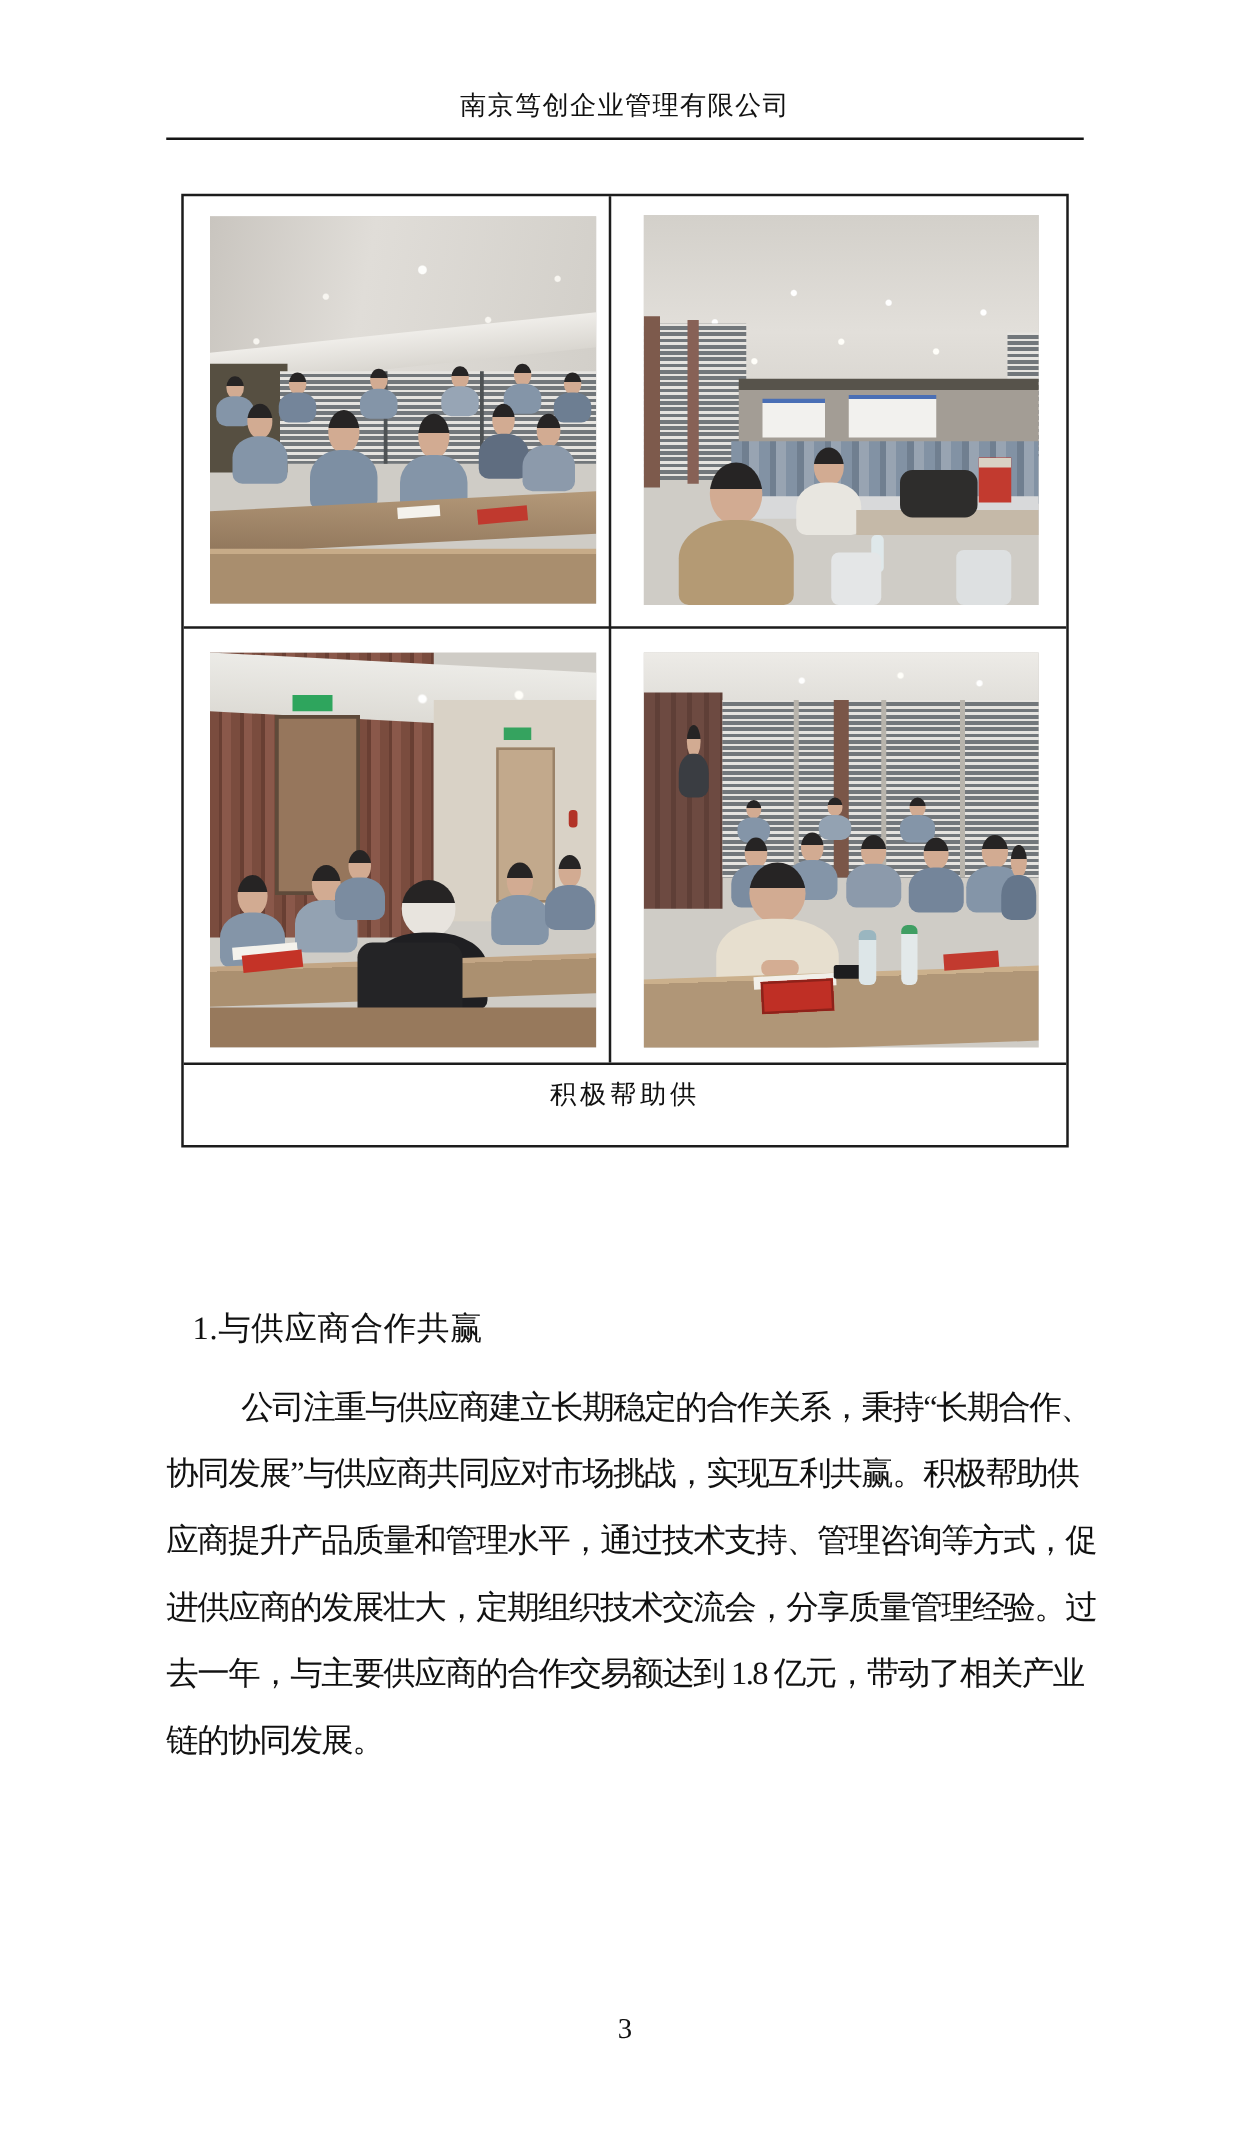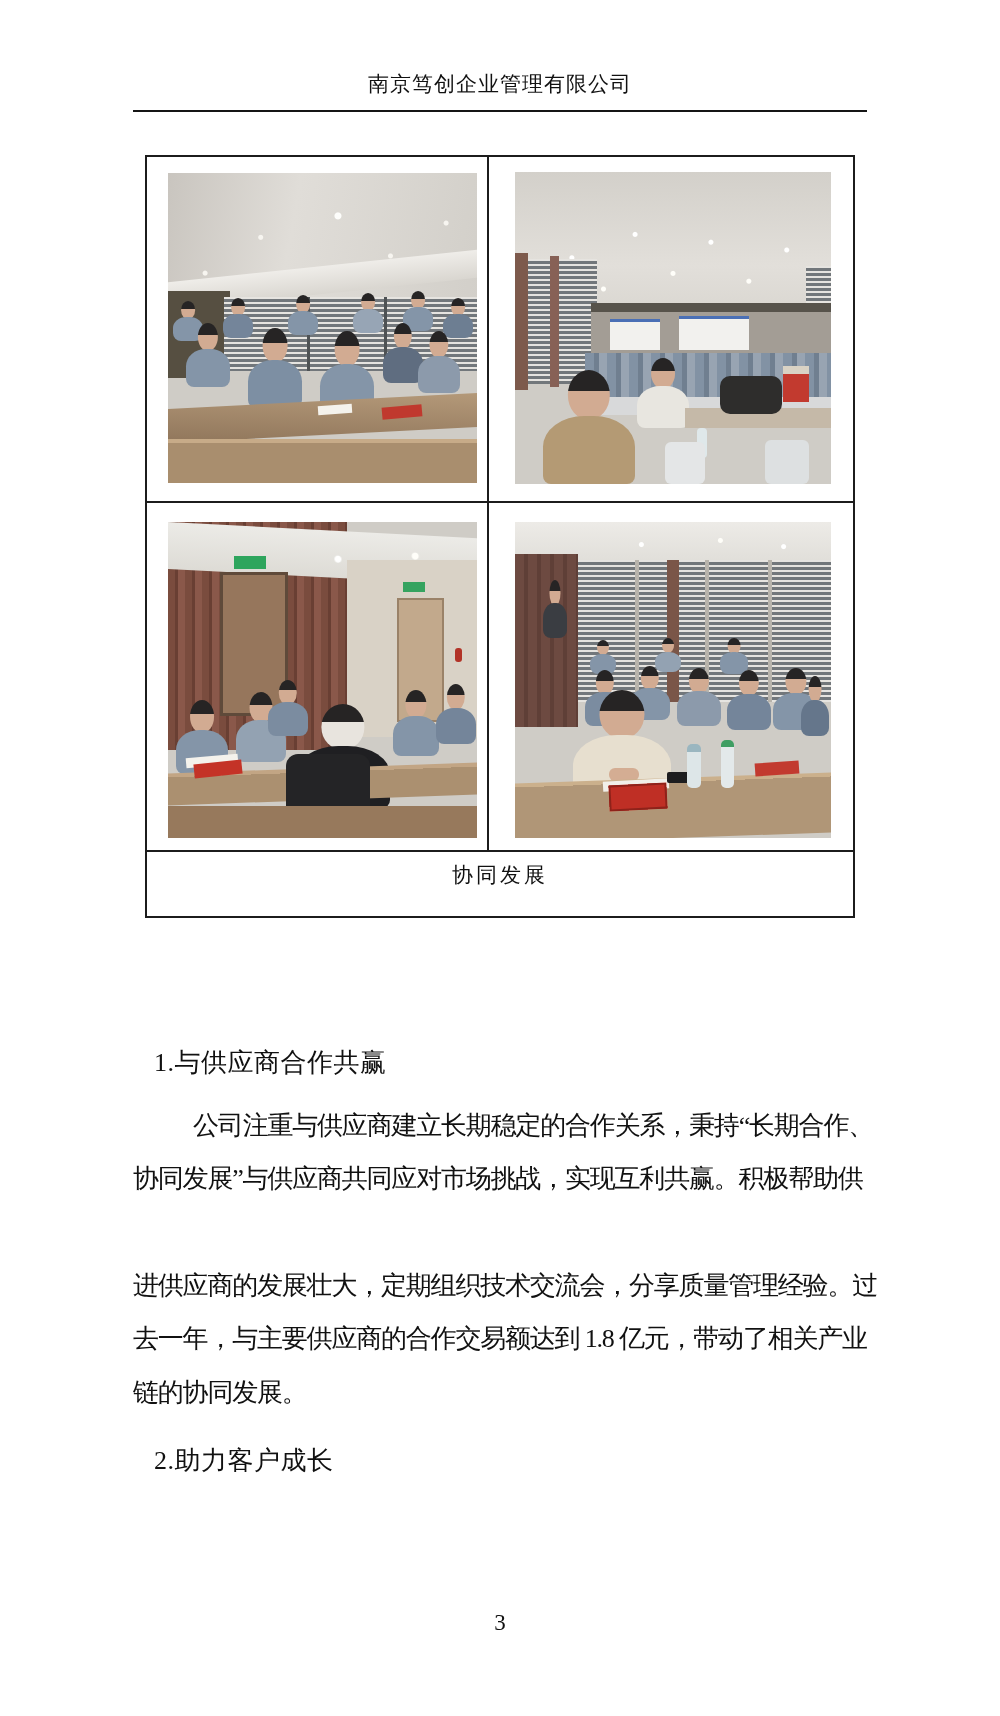--- a/index.html
+++ b/index.html
@@ -172,27 +172,27 @@
       <div class="abs" style="left:94px;top:262px;width:58px;height:26px;background:#bf2f25;box-shadow:inset 0 0 0 2px #8e221a;transform:rotate(-3deg);"></div>
       <div class="abs" style="left:152px;top:250px;width:22px;height:11px;background:#1d1d1f;border-radius:2px;"></div>
       <div class="abs" style="left:172px;top:222px;width:14px;height:44px;background:linear-gradient(#9ab6c0 0 8px,#dde6e8 8px);border-radius:5px;"></div>
       <div class="abs" style="left:206px;top:218px;width:13px;height:48px;background:linear-gradient(#3f9e63 0 7px,#e3e9ea 7px);border-radius:5px;"></div>
       <div class="abs" style="left:240px;top:240px;width:44px;height:13px;background:#c23a2f;transform:rotate(-4deg);"></div>
     </div>
 
     <div class="div-v"></div>
     <div class="div-h" style="top:344px;"></div>
     <div class="div-h" style="top:693px;"></div>
-    <div class="caption">协同发展</div>
+    <div class="caption">积极帮助供</div>
   </div>
 
   <div class="sub s1">1.与供应商合作共赢</div>
 
   <div class="bline ind" style="top:1109px;text-align:right;">公司注重与供应商建立长期稳定的合作关系，秉持“长期合作、</div>
   <div class="bline" style="top:1162px;">协同发展”与供应商共同应对市场挑战，实现互利共赢。积极帮助供</div>
+  <div class="bline" style="top:1216px;">应商提升产品质量和管理水平，通过技术支持、管理咨询等方式，促</div>
   <div class="bline" style="top:1269px;">进供应商的发展壮大，定期组织技术交流会，分享质量管理经验。过</div>
   <div class="bline" style="top:1322px;">去一年，与主要供应商的合作交易额达到 1.8 亿元，带动了相关产业</div>
   <div class="bline" style="top:1376px;">链的协同发展。</div>
 
-  <div class="sub s2">2.助力客户成长</div>
 
   <div class="pageno">3</div>
 </div>
 
 </body></html>

